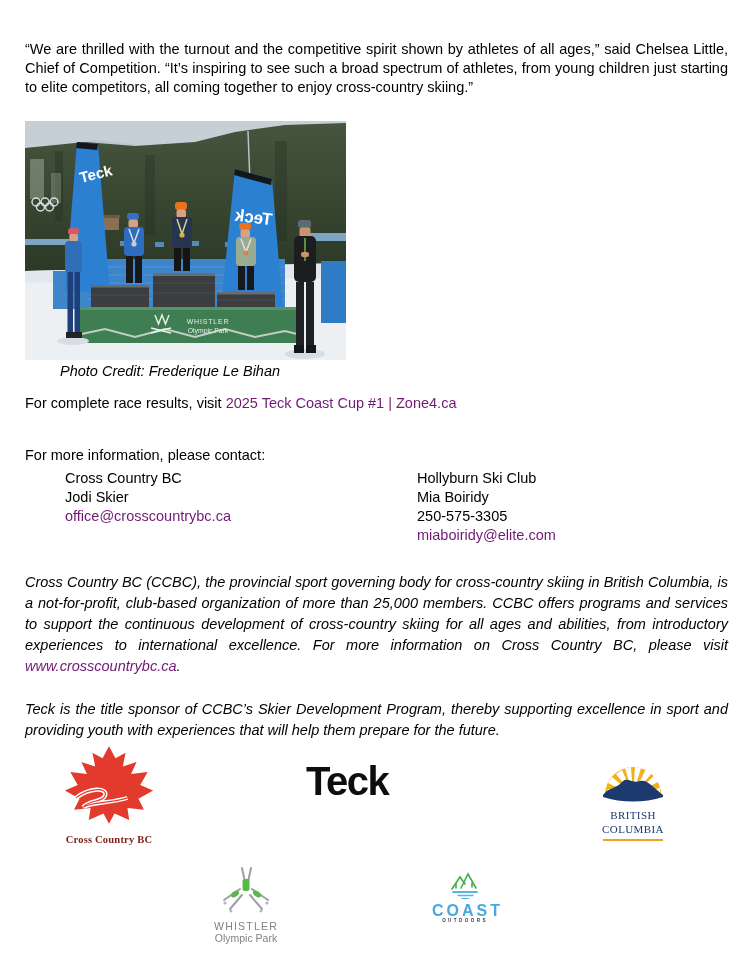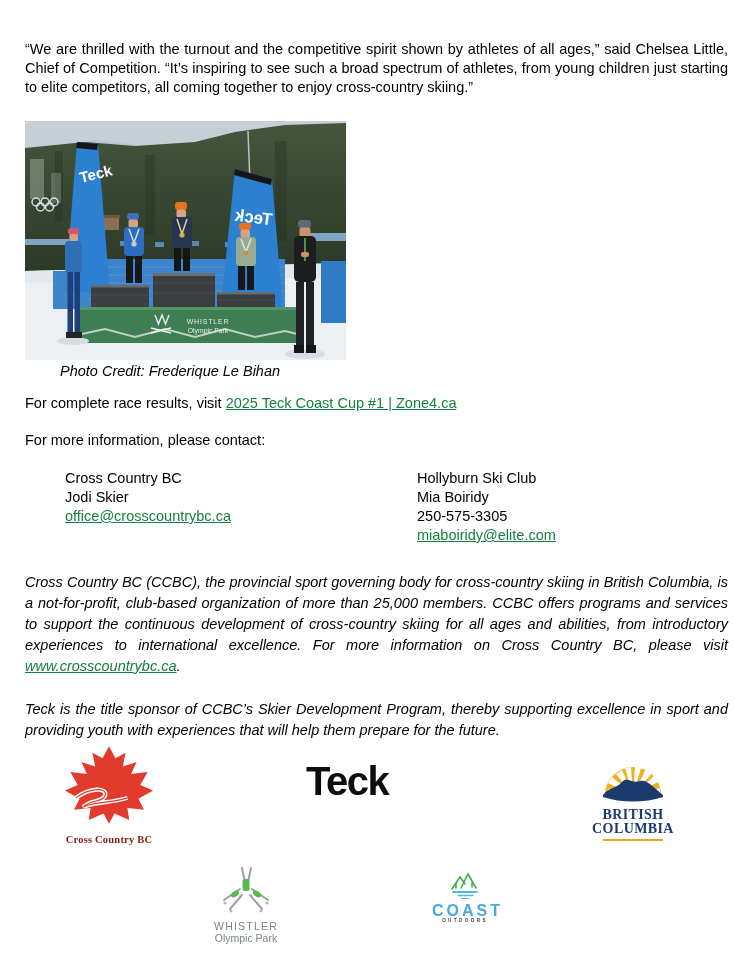--- a/index.html
+++ b/index.html
@@ -1,41 +1,41 @@
 <!DOCTYPE html>
 <html><head>
 <meta charset="utf-8">
 <style>
   html,body{margin:0;padding:0;background:#ffffff;}
   .page{position:relative;width:735px;height:960px;background:#fff;overflow:hidden;
         font-family:"Liberation Sans",sans-serif;font-size:14.5px;line-height:19px;color:#000;padding-left:20px;}
   .abs{position:absolute;}
   .just{text-align:justify;}
   .ital{font-style:italic;}
-  a.doclink{color:#15803d;text-decoration:underline;cursor:pointer;}
+  a.doclink{color:#701a75;cursor:pointer;}
   .quote{left:25px;right:27px;top:25px;}
   .photo-wrap{left:25px;top:121px;width:321px;height:239px;}
   .photo-credit{left:25px;top:362px;font-style:italic;margin-left:35px;}
   .results{left:25px;top:394px;}
-  .contact-intro{left:25px;top:431px;}
+  .contact-intro{left:25px;top:446px;}
   .contact-col{top:469px;width:330px;}
   .contact-col div{height:19px;}
   .contact-left{left:65px;}
   .contact-right{left:417px;}
   .about-ccbc{left:25px;right:27px;top:557px;line-height:21px;}
   .about-teck{left:25px;right:27px;top:684px;line-height:21px;}
   
   .ccbc-logo{left:60px;top:746px;width:98px;text-align:center;}
   .ccbc-logo .lbl{font-family:"Liberation Serif",serif;font-weight:bold;font-size:10.5px;
                   color:#7e1f15;margin-top:1px;letter-spacing:.2px;}
   .teck-logo{left:306px;top:772px;font-weight:bold;font-size:40px;letter-spacing:-1.5px;
              color:#0d0d0d;font-family:"Liberation Sans",sans-serif;}
   .bc-logo{left:590px;top:751px;width:86px;text-align:center;}
-  .bc-logo .t{font-family:"Liberation Serif",serif;color:#1c3a6e;font-size:14px;
-              font-weight:700;letter-spacing:.4px;line-height:14px;}
+  .bc-logo .t{font-family:"Liberation Serif",serif;color:#1c3a6e;font-size:11px;
+              font-weight:400;letter-spacing:.4px;line-height:14px;}
   .bc-rule{width:60px;height:2px;background:#e8a71e;margin:3px auto 0 auto;}
   .wop-logo{left:208px;top:866px;width:76px;text-align:center;color:#7d848a;}
   .wop-logo .l1{font-size:10.5px;letter-spacing:1.2px;line-height:12px;margin-top:1px;}
   .wop-logo .l2{font-size:10.5px;line-height:12px;}
   .coast-logo{left:432px;top:872px;width:66px;text-align:center;}
   .coast-logo .l1{color:#49a8dd;font-weight:bold;font-size:16px;letter-spacing:3px;line-height:12px;}
   .coast-logo .l2{color:#3a3f45;font-weight:bold;font-size:4.6px;letter-spacing:2.4px;line-height:7px;}
 </style>
 </head>
 <body>

